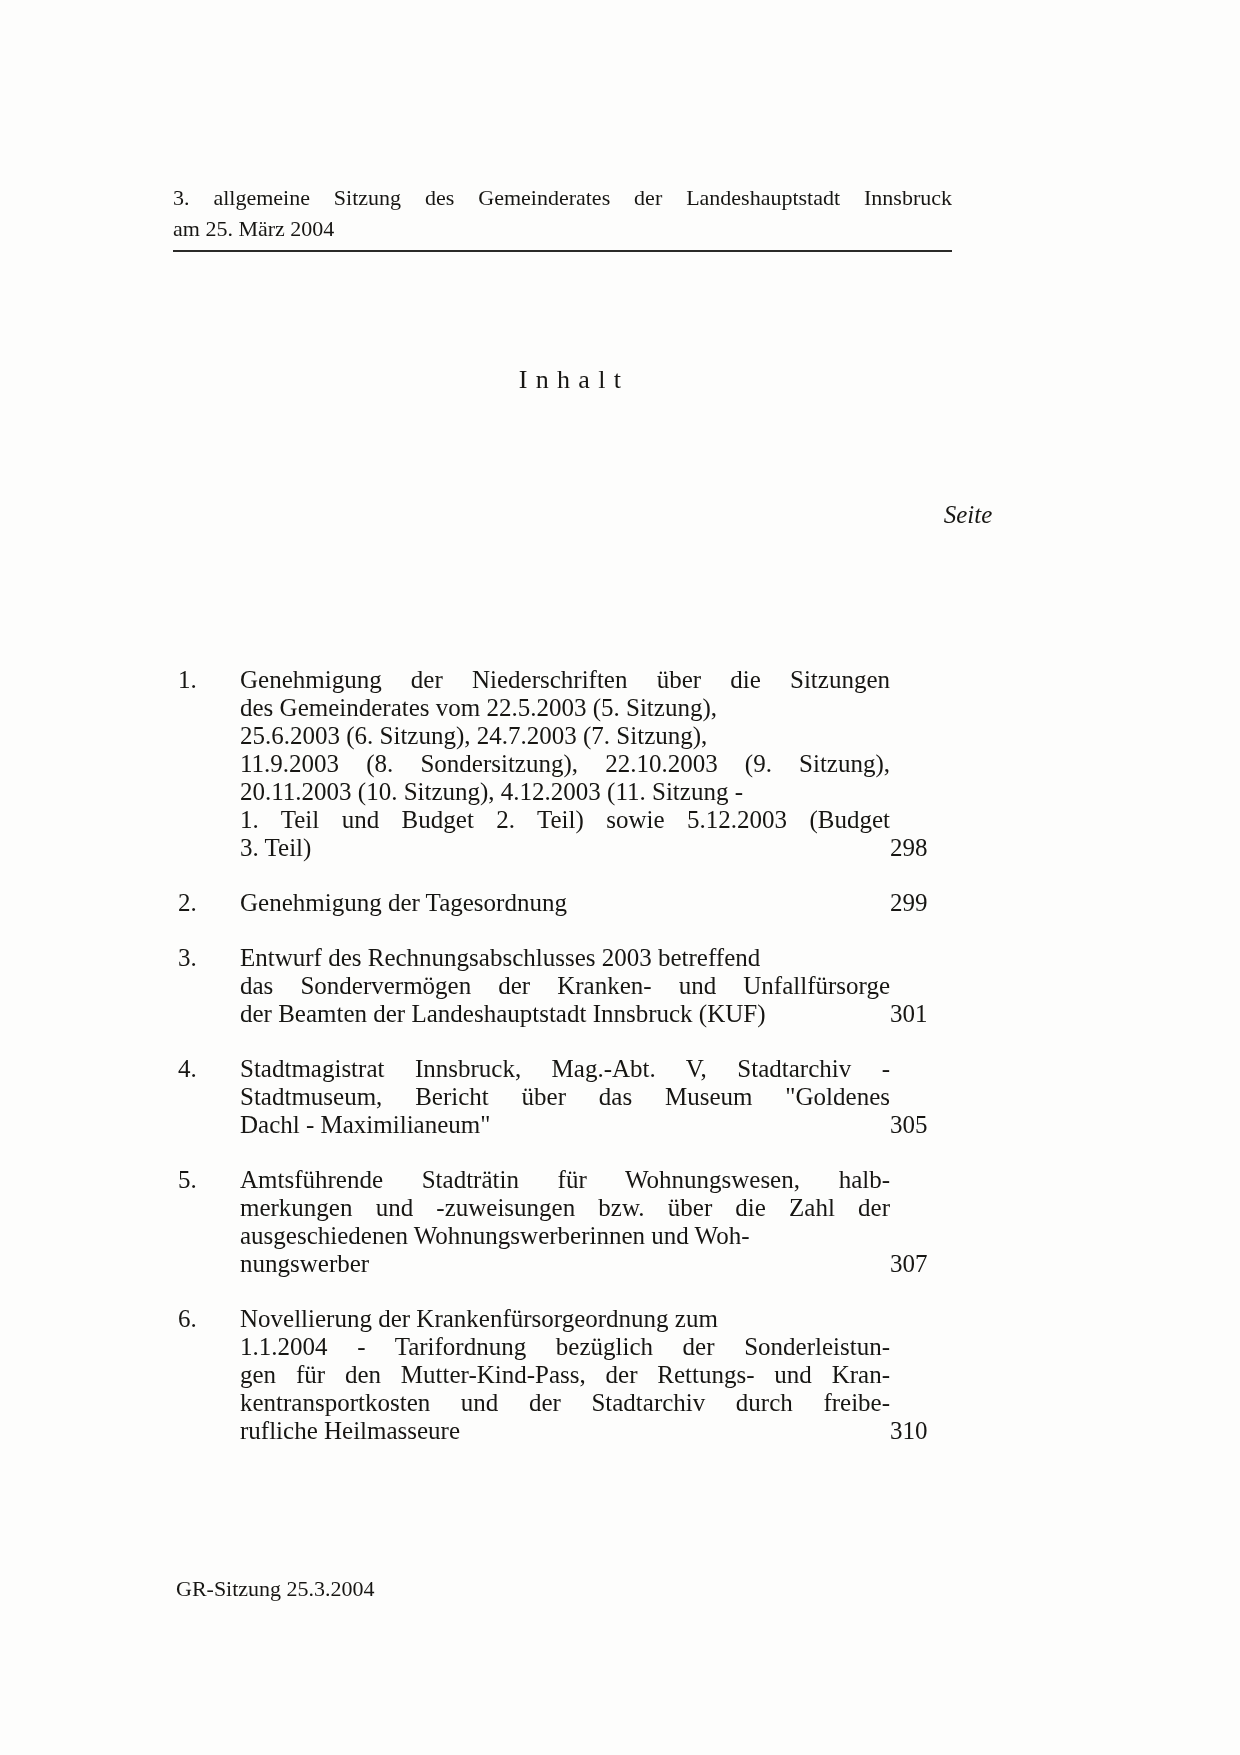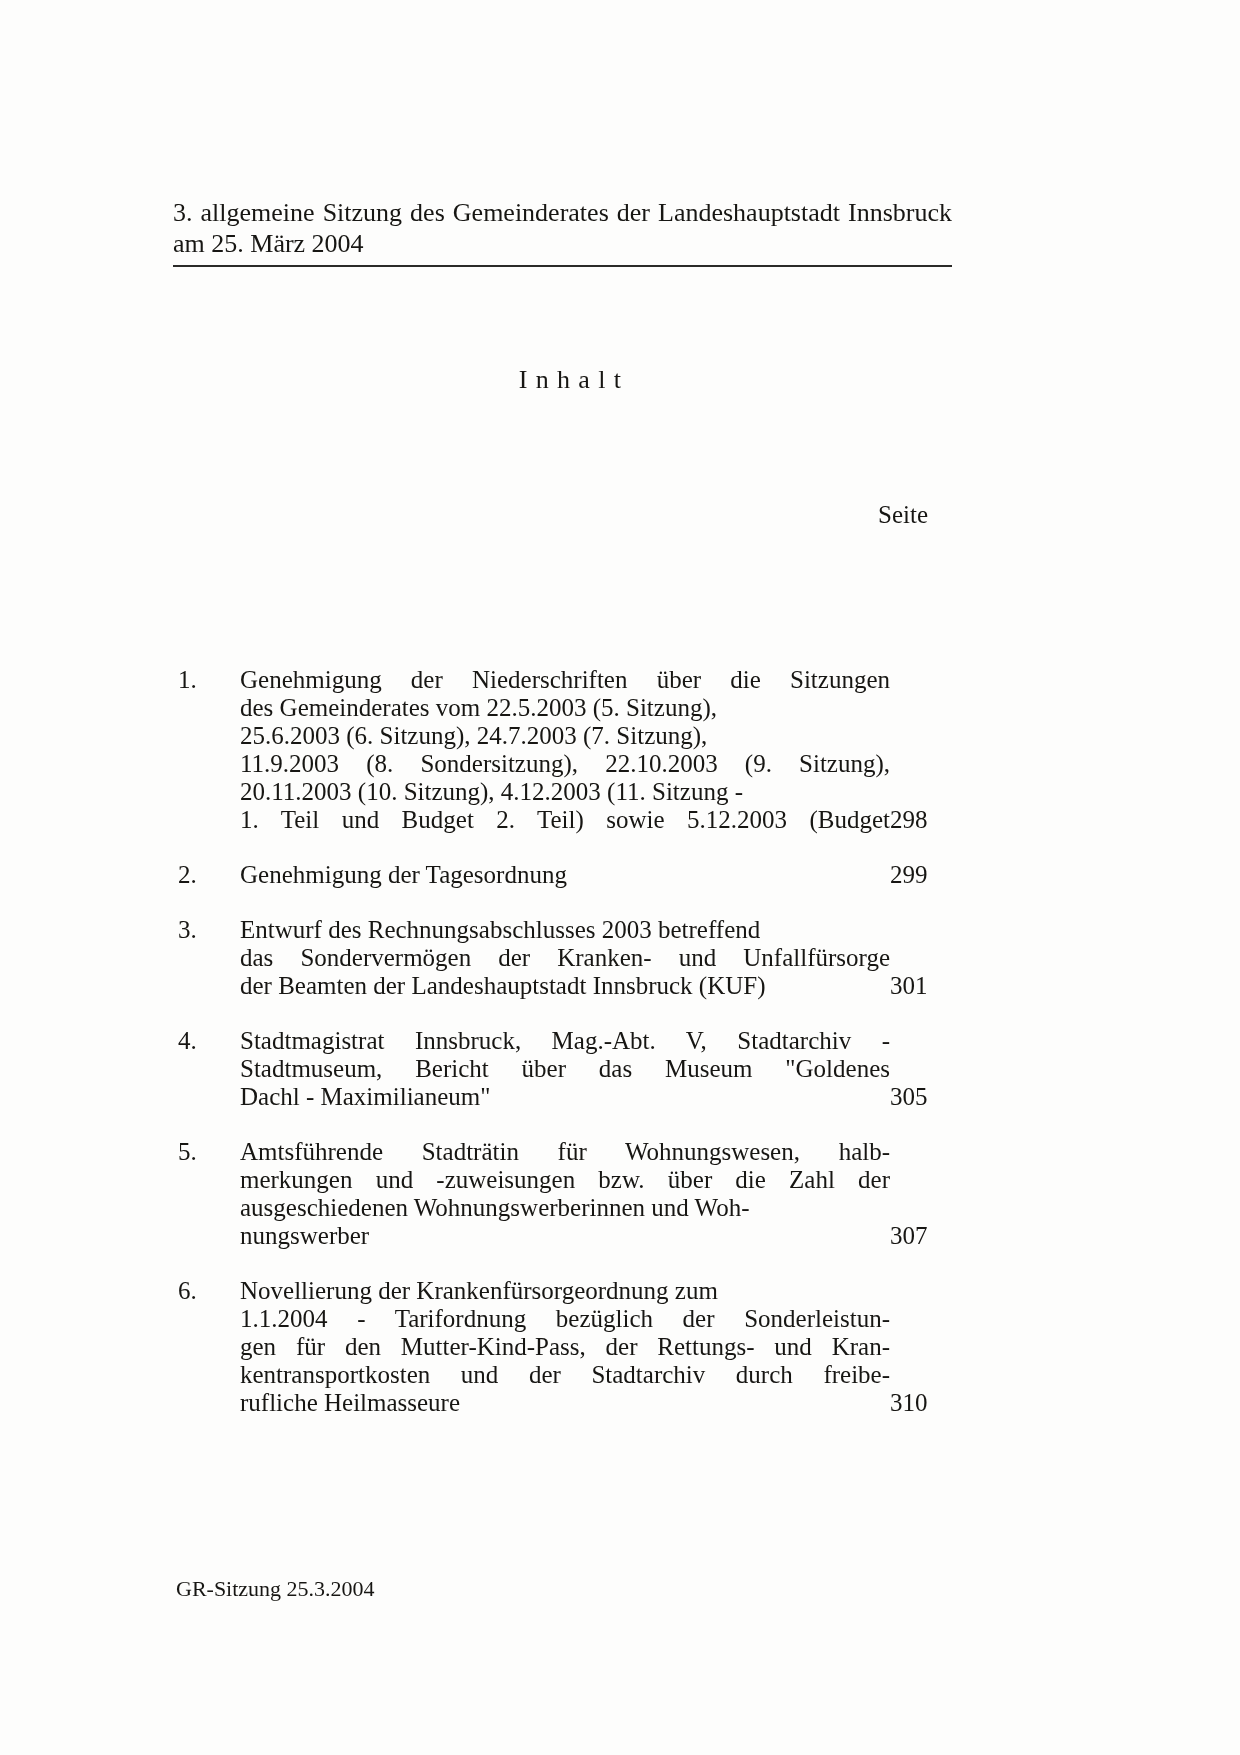--- a/index.html
+++ b/index.html
@@ -17,23 +17,23 @@
   }
   
   .j {
     text-align: justify;
     text-align-last: justify;
   }
 
   .doc-header {
     position: absolute;
     left: 173px;
-    top: 197px;
+    top: 182px;
     width: 779px;
-    font-size: 26px;
+    font-size: 22px;
     line-height: 31px;
   }
   .doc-header .rule {
     margin-top: 6px;
     border-bottom: 2px solid #2b2a28;
   }
 
   .title {
     position: absolute;
     top: 365px;
@@ -44,22 +44,23 @@
     font-size: 26px;
     font-weight: normal;
     letter-spacing: 0.32em;
   }
 
   .seite {
     position: absolute;
     top: 501px;
     left: 878px;
     width: 180px;
-    text-align: left;
+    text-align: center;
     font-size: 25px;
+    font-style: italic;
   }
 
   .toc {
     position: absolute;
     left: 178px;
     top: 666px;
     width: 881px;
     font-size: 25px;
     line-height: 28px;
   }
@@ -108,20 +109,21 @@
 
     <div class="toc-item">
       <div class="num">1.</div>
       <div class="lines">
         <div class="j">Genehmigung der Niederschriften über die Sitzungen</div>
         <div>des Gemeinderates vom 22.5.2003 (5. Sitzung),</div>
         <div>25.6.2003 (6. Sitzung), 24.7.2003 (7. Sitzung),</div>
         <div class="j">11.9.2003 (8. Sondersitzung), 22.10.2003 (9. Sitzung),</div>
         <div>20.11.2003 (10. Sitzung), 4.12.2003 (11. Sitzung -</div>
         <div class="j">1. Teil und Budget 2. Teil) sowie 5.12.2003 (Budget</div>
+        <div>3. Teil)</div>
       </div>
       <div class="pagenum">298</div>
     </div>
 
     <div class="toc-item">
       <div class="num">2.</div>
       <div class="lines">
         <div>Genehmigung der Tagesordnung</div>
       </div>
       <div class="pagenum">299</div>

